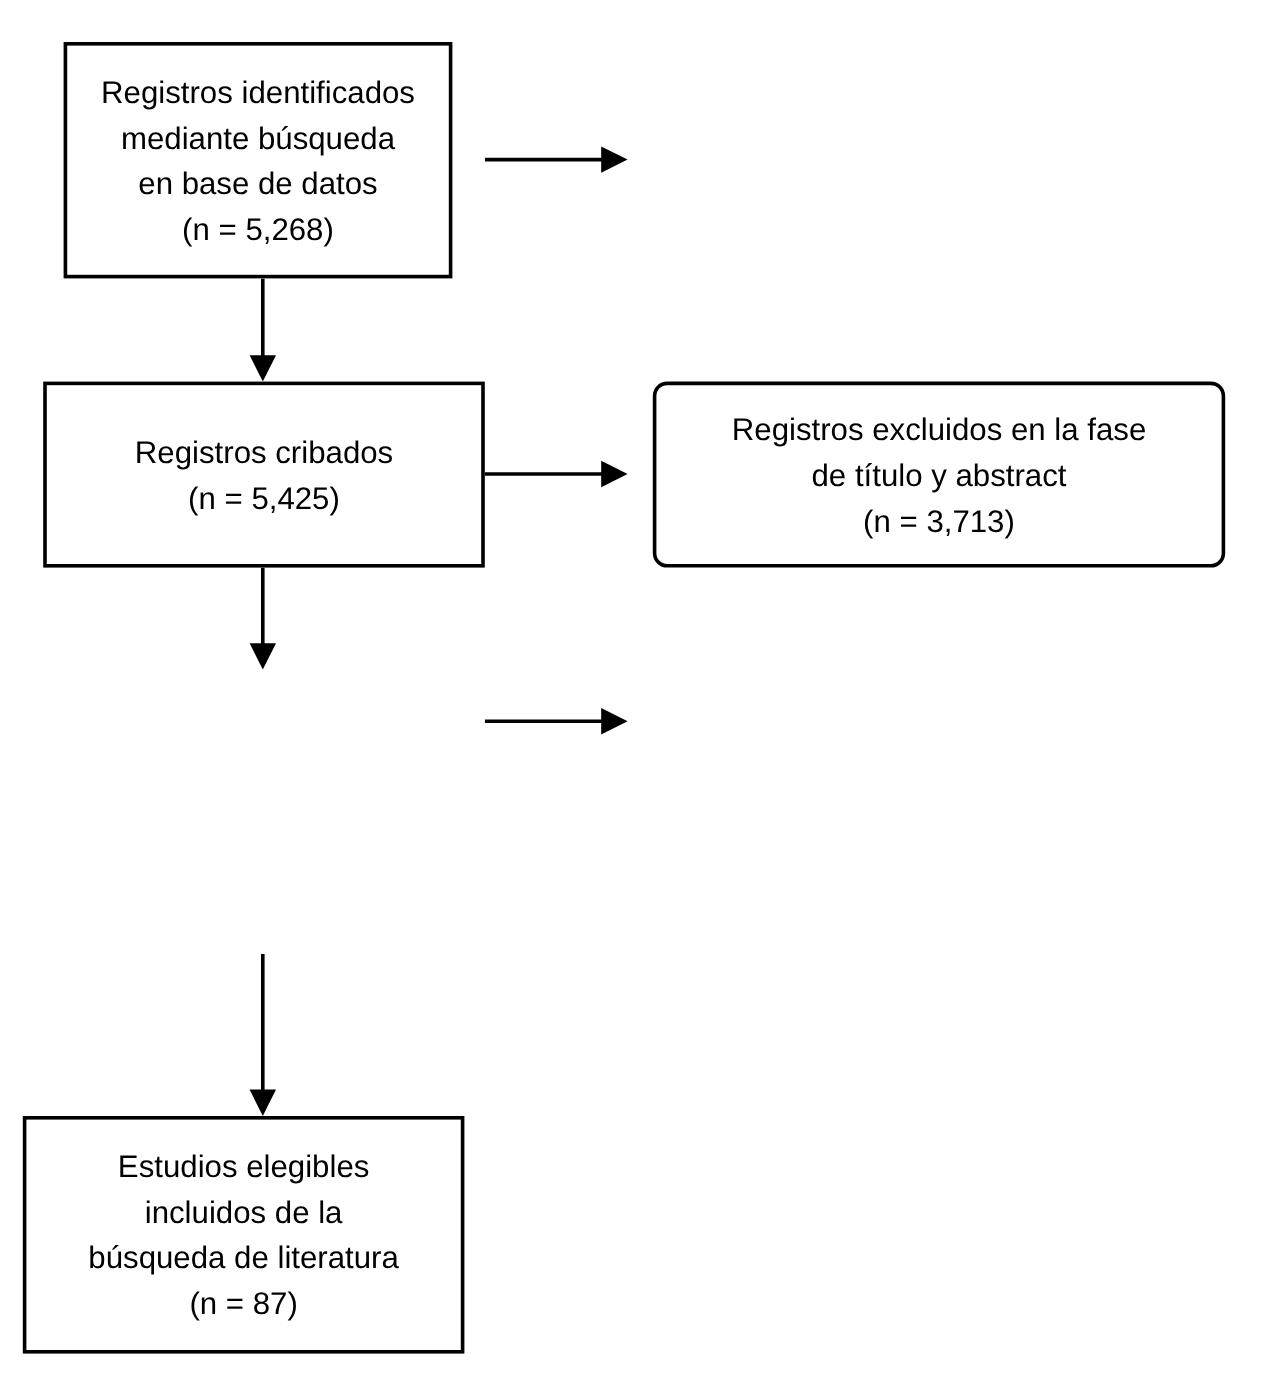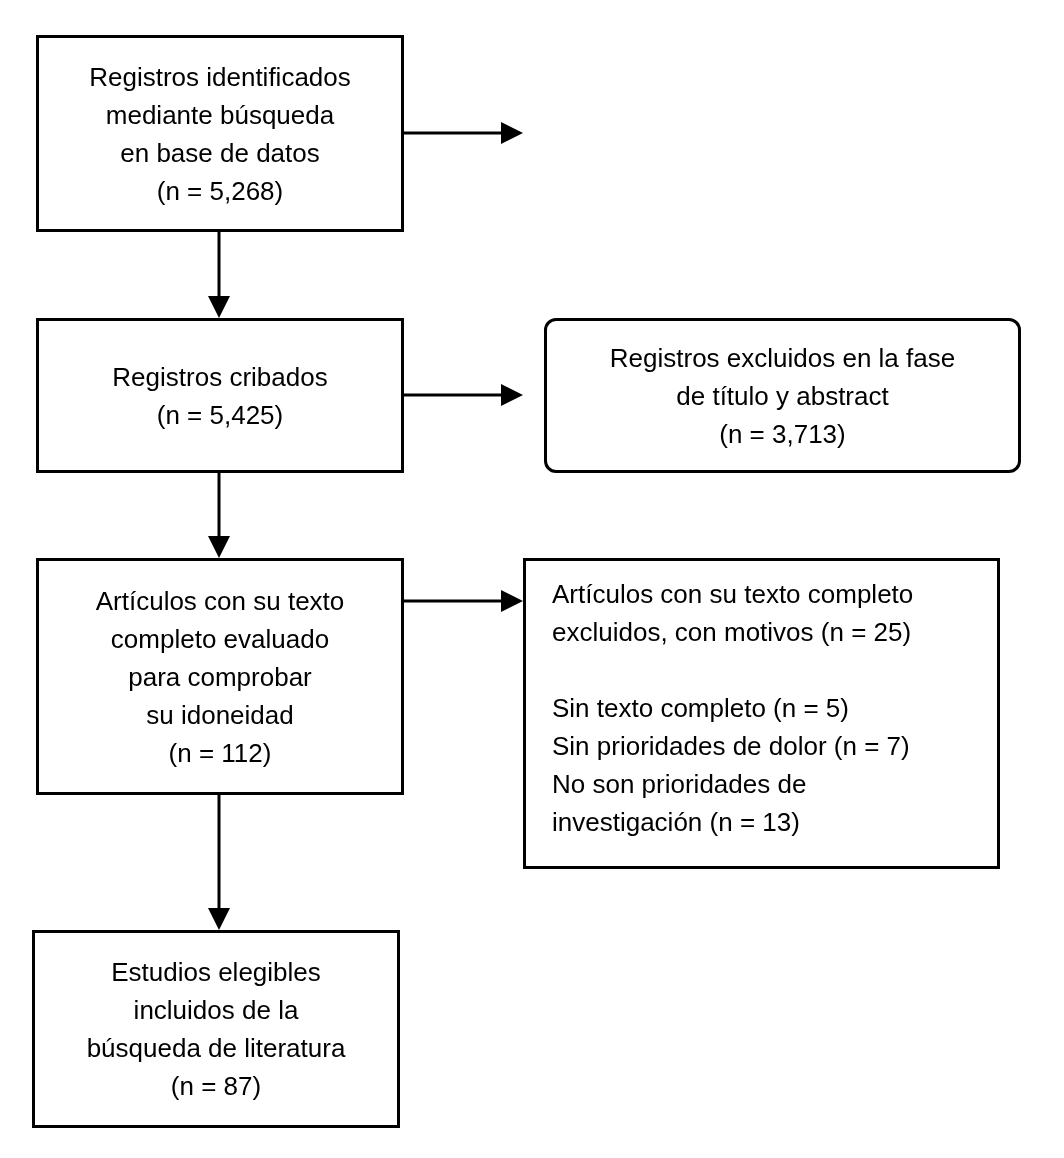--- a/index.html
+++ b/index.html
@@ -30,27 +30,27 @@
     font-size: 26px;
     line-height: 38px;
     color: #000000;
   }
   .box.left-align {
     align-items: flex-start;
     justify-content: flex-start;
     text-align: left;
     padding: 14px 18px 14px 26px;
   }
-  .b1 { left: 36px;  top: 35px;  width: 368px; height: 197px; }
+  .b1 { left: 53px;  top: 35px;  width: 324px; height: 197px; }
   .b2 { left: 523px; top: 34px;  width: 477px; height: 197px; }
   .b3 { left: 36px;  top: 318px; width: 368px; height: 155px; }
   .b4 { left: 544px; top: 318px; width: 477px; height: 155px; border-radius: 12px; }
   .b5 { left: 36px;  top: 558px; width: 368px; height: 237px; }
   .b6 { left: 523px; top: 558px; width: 477px; height: 311px; }
-  .b7 { left: 32px;  top: 930px; width: 368px; height: 198px; }
+  .b7 { left: 19px;  top: 930px; width: 368px; height: 198px; }
   .arrow {
     position: absolute;
     display: block;
   }
   .a-h1 { left: 404px; top: 121px; }
   .a-v1 { left: 207px; top: 232px; }
   .a-h2 { left: 404px; top: 383px; }
   .a-v2 { left: 207px; top: 473px; }
   .a-h3 { left: 404px; top: 589px; }
   .a-v3 { left: 207px; top: 795px; }
@@ -74,37 +74,21 @@
     <div class="txt">Registros cribados
 (n = 5,425)</div>
   </div>
 
   <div class="box b4">
     <div class="txt">Registros excluidos en la fase
 de título y abstract
 (n = 3,713)</div>
   </div>
 
-  <div class="box b5">
-    <div class="txt">Artículos con su texto
-completo evaluado
-para comprobar
-su idoneidad
-(n = 112)</div>
-  </div>
 
-  <div class="box b6 left-align">
-    <div class="txt">Artículos con su texto completo
-excluidos, con motivos (n = 25)
-
-Sin texto completo (n = 5)
-Sin prioridades de dolor (n = 7)
-No son prioridades de
-investigación (n = 13)</div>
-  </div>
 
   <div class="box b7">
     <div class="txt">Estudios elegibles
 incluidos de la
 búsqueda de literatura
 (n = 87)</div>
   </div>
 
   <svg class="arrow a-h1" width="119" height="24" viewBox="0 0 119 24">
     <line x1="0" y1="12" x2="99" y2="12"></line>

